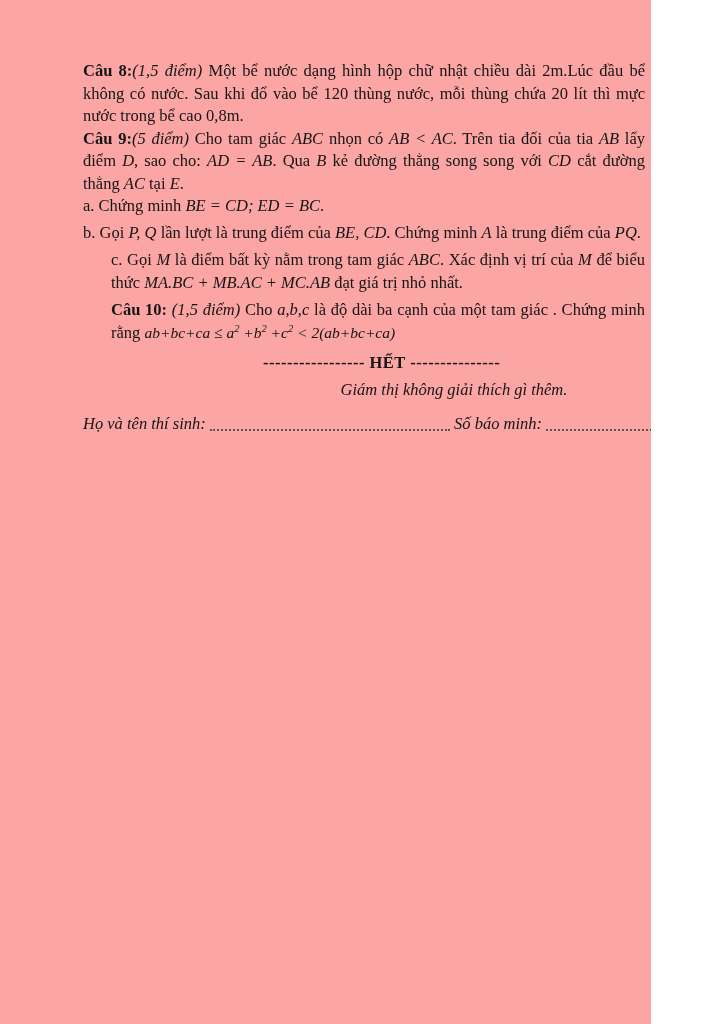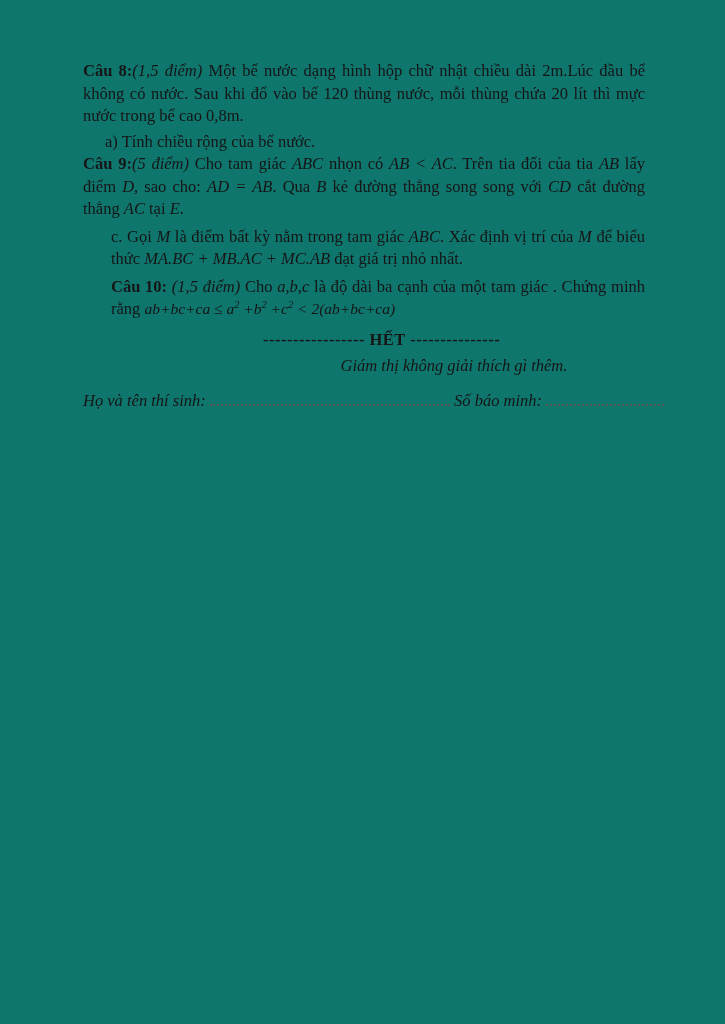--- a/index.html
+++ b/index.html
@@ -1,21 +1,21 @@
 <!DOCTYPE html>
 <html><head>
 <meta charset="utf-8">
 <style>
   * { margin: 0; padding: 0; box-sizing: border-box; }
   html, body { background: #ffffff; }
   .page {
     position: relative;
-    width: 725px;
+    width: 651px;
     height: 1024px;
-    background: #0f766e;
+    background: #fca5a5;
     font-family: "Liberation Serif", "DejaVu Serif", serif;
     font-size: 16.5px;
     line-height: 22.5px;
     color: #151515;
     overflow: hidden;
   }
   .content {
     position: absolute;
     left: 83px;
     top: 60px;
@@ -43,47 +43,48 @@
     text-align: left;
     letter-spacing: 0.5px;
   }
   .note-line {
     font-style: italic;
     margin-left: 180px;
     text-align: center;
   }
   .footer-line {
     display: flex;
-    align-items: flex-start;
+    align-items: center;
     font-style: italic;
     width: 585px;
   }
   .leader {
     border-bottom: 2px dotted #555;
     margin: 0 4px 4px 4px;
     height: 1em;
   }
   .leader.grow { flex: 1 1 auto; }
   .leader.fixed { width: 118px; flex: 0 0 auto; }
   .nowrap { white-space: nowrap; font-family: Liberation Serif, serif; }
 </style>
 </head>
 <body>
 
 <div class="page">
   <div class="content">
 
     <p class="para"><span class="b">Câu 8:</span><span class="i">(1,5 điểm)</span><span> Một bể nước dạng hình hộp chữ nhật chiều dài 2m.Lúc đầu bể không có nước. Sau khi đổ vào bể 120 thùng nước, mỗi thùng chứa 20 lít thì mực nước trong bể cao 0,8m.</span></p>
 
-    <p class="para indent mt3"><span>a) Tính chiều rộng của bể nước.</span></p>
 
 
     <p class="para"><span class="b">Câu 9:</span><span class="i">(5 điểm)</span><span> Cho tam giác </span><span class="i">ABC</span><span> nhọn có </span><span class="i">AB &lt; AC</span><span>. Trên tia đối của tia </span><span class="i">AB</span><span> lấy điểm </span><span class="i">D</span><span>, sao cho: </span><span class="i">AD = AB</span><span>. Qua </span><span class="i">B</span><span> kẻ đường thẳng song song với </span><span class="i">CD</span><span> cắt đường thẳng </span><span class="i">AC</span><span> tại </span><span class="i">E</span><span>.</span></p>
 
+    <p class="para"><span>a. Chứng minh </span><span class="i">BE = CD; ED = BC</span><span>.</span></p>
 
+    <p class="para mt4"><span>b. Gọi </span><span class="i">P, Q</span><span> lần lượt là trung điểm của </span><span class="i">BE, CD</span><span>. Chứng minh </span><span class="i">A</span><span> là trung điểm của </span><span class="i">PQ</span><span>.</span></p>
 
     <p class="para mt5"><span>c. Gọi </span><span class="i">M</span><span> là điểm bất kỳ nằm trong tam giác </span><span class="i">ABC</span><span>. Xác định vị trí của </span><span class="i">M</span><span> để biểu thức </span><span class="i">MA.BC + MB.AC + MC.AB</span><span> đạt giá trị nhỏ nhất.</span></p>
 
     <p class="para mt5"><span class="b">Câu 10: </span><span class="i">(1,5 điểm)</span><span> Cho </span><span class="i">a,b,c</span><span> là độ dài ba cạnh của một tam giác . Chứng minh rằng </span><span class="fm nowrap"><span>ab+bc+ca ≤ a</span><span class="sup">2</span><span> +b</span><span class="sup">2</span><span> +c</span><span class="sup">2</span><span> &lt; 2(ab+bc+ca)</span></span></p>
 
     <p class="het-line mt6"><span>----------------- HẾT ---------------</span></p>
 
     <p class="note-line mt4"><span>Giám thị không giải thích gì thêm.</span></p>
 
     <div class="footer-line mt12">

